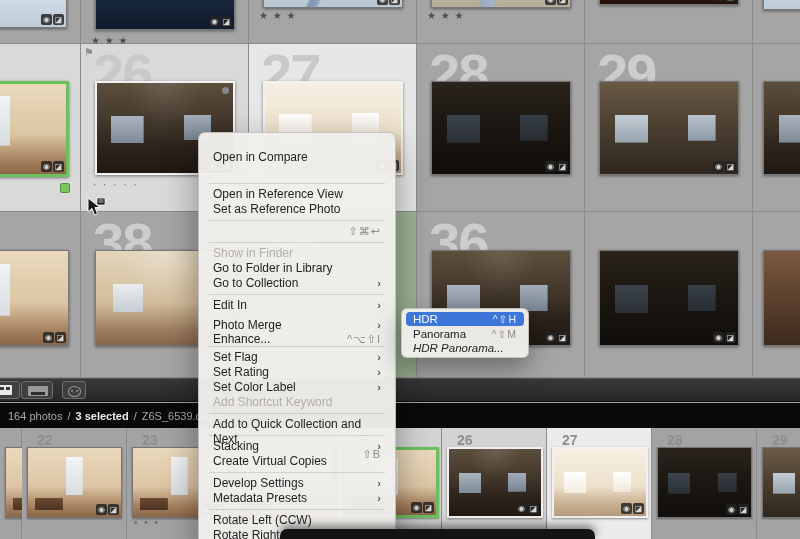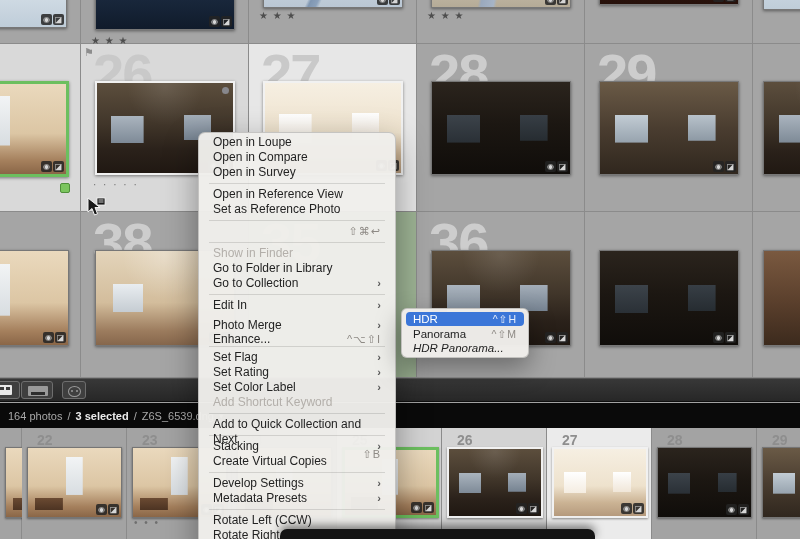--- a/index.html
+++ b/index.html
@@ -318,28 +318,22 @@
   <div class="cursor">
     <svg width="22" height="22" viewBox="0 0 22 22">
       <path d="M4 2 L4 16 L8 12.5 L10.5 19 L13.5 17.8 L11 11.5 L16 11.5 Z" fill="#1a1a1a" stroke="#f5f5f5" stroke-width="1"></path>
       <rect x="13" y="2" width="8" height="7" fill="#1a1a1a" stroke="#f5f5f5" stroke-width="0.8"></rect>
       <line x1="14.5" y1="4" x2="19.5" y2="4" stroke="#f5f5f5" stroke-width="0.8"></line>
       <line x1="14.5" y1="6" x2="19.5" y2="6" stroke="#f5f5f5" stroke-width="0.8"></line>
     </svg>
   </div>
 
   <div class="menu">
-    <div class="mi" style="top:2px;">
-        <span class="milab">Open in Loupe</span>
-      </div>
     <div class="mi" style="top:17px;">
         <span class="milab">Open in Compare</span>
-      </div>
-    <div class="mi" style="top:32px;">
-        <span class="milab">Open in Survey</span>
       </div>
     <div class="msep" style="top:50px;"></div>
     <div class="mi" style="top:54px;">
         <span class="milab">Open in Reference View</span>
       </div>
     <div class="mi" style="top:69px;">
         <span class="milab">Set as Reference Photo</span>
       </div>
     <div class="msep" style="top:87px;"></div>
     <div class="mi" style="top:91px;">

